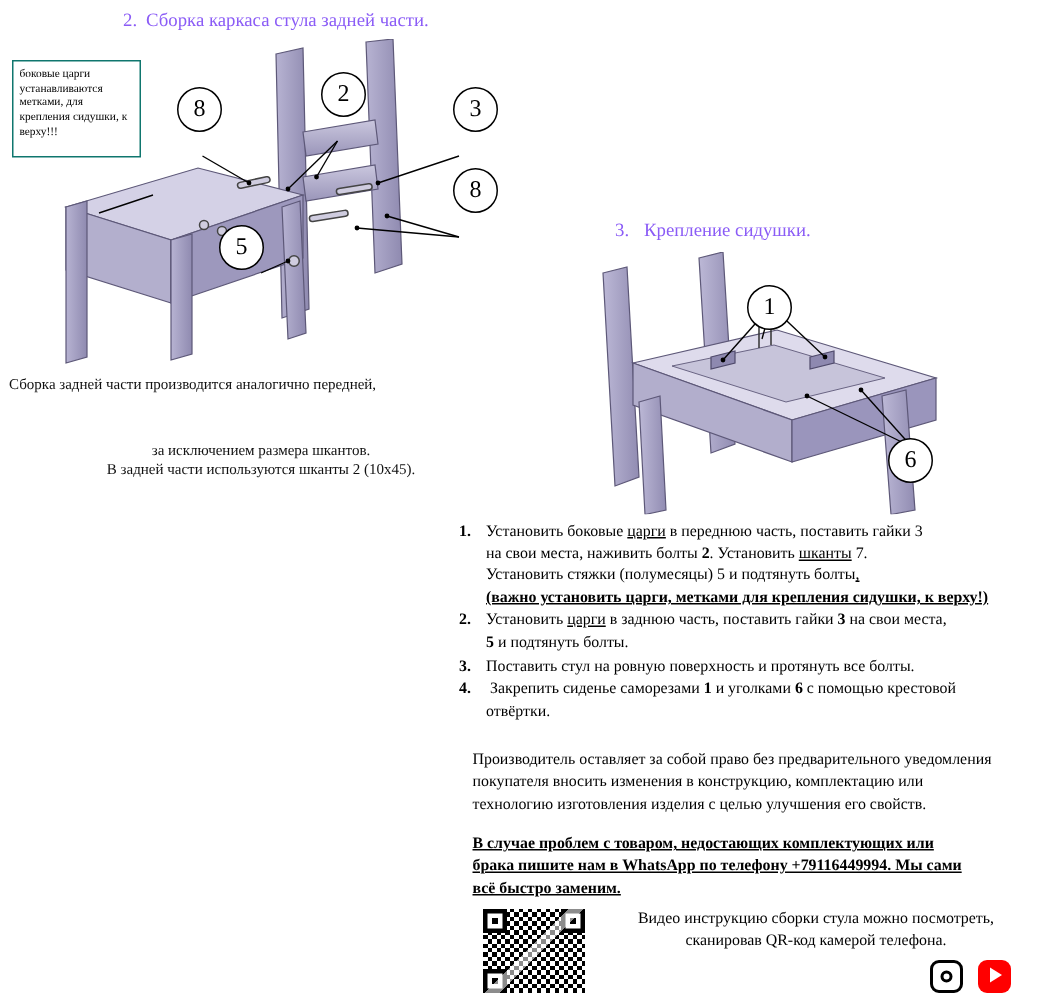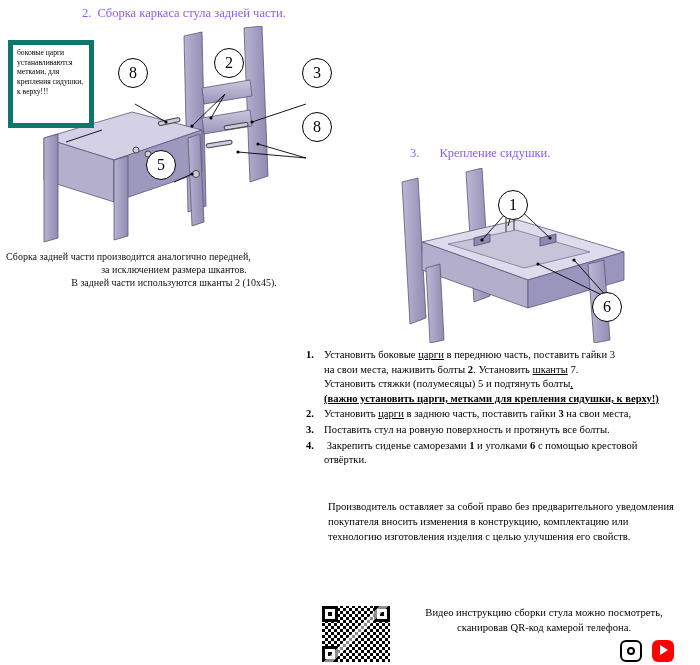--- a/index.html
+++ b/index.html
@@ -30,22 +30,22 @@
     position:absolute;
     overflow:hidden;
   }
   #illus-back { left:6px; top:26px; width:330px; height:220px; }
   #illus-seat { left:378px; top:168px; width:300px; height:175px; }
 
   
   .note-box {
     position:absolute;
     left:8px; top:40px;
-    width:86px; height:88px;
-    border:5px solid #0f766e;
+    width:86px; height:65px;
+    border:1px solid #0f766e;
     background:#fff;
     font-size:7.6px;
     line-height:1.28;
     padding:3px 3px 0 4px;
     font-family:"Liberation Serif", serif;
     z-index:6;
   }
 
   
   .circ {
@@ -61,41 +61,41 @@
 
   
   .cap {
     position:absolute;
     font-size:10px;
     line-height:1.32;
     color:#111;
   }
   #cap1 { left:6px; top:250px; width:336px; text-align:center; }
   #cap1 .l1 { display:block; text-align:left;}
-  #cap1 .l2 { display:block; }
+  #cap1 .l2 { display:block;margin-top:31px; }
   #cap1 .l3 { display:block; }
 
   
   .steps {
     position:absolute;
     left:306px; top:348px;
     width:388px;
     font-size:10.6px;
     line-height:1.38;
   }
   .step-row { display:flex; margin-bottom:1px; }
   .step-num { width:18px; flex:0 0 18px; font-weight:bold; }
   .step-body { flex:1 1 auto; }
   .u { text-decoration:underline; }
   .b { font-weight:bold; }
   .bu { font-weight:bold; text-decoration:underline; }
 
   .para {
     position:absolute;
-    left:328px;
+    left:315px;
     width:372px;
     font-size:10.6px;
     line-height:1.4;
   }
   #para-disclaimer { top:500px; }
   #para-warranty   { top:556px; }
 
   
   .qr {
     position:absolute;
@@ -211,21 +211,21 @@
   <div class="circ" style="left:302px; top:112px; width:30px; height:30px;">8</div>
   <div class="circ" style="left:146px; top:150px; width:30px; height:30px;">5</div>
 
   <div class="cap" id="cap1">
     <span class="l1">Сборка задней части производится аналогично передней,</span>
     <span class="l2">за исключением размера шкантов.</span>
     <span class="l3">В задней части используются шканты 2 (10х45).</span>
   </div>
 
   <div class="step-title" id="title-3">
-    <span class="num-pref">3.</span><span style="margin-left:14px">Крепление сидушки.</span>
+    <span class="num-pref">3.</span><span style="margin-left:4px">Крепление сидушки.</span>
   </div>
 
   <div class="illus" id="illus-seat">
     <svg width="300" height="175" viewBox="0 0 300 175">
       <defs>
         <linearGradient id="h1" x1="0" y1="0" x2="1" y2="0">
           <stop offset="0" stop-color="#bcb8d6"></stop>
             <stop offset="1" stop-color="#918cb2"></stop>
         </linearGradient>
         <linearGradient id="h2" x1="0" y1="0" x2="0" y2="1">
@@ -284,20 +284,21 @@
         <div>на свои места, наживить болты <span class="b">2</span>. Установить <span class="u">шканты</span> 7.</div>
         <div>Установить стяжки (полумесяцы) 5 и подтянуть болты<span class="u">,</span></div>
         <div><span class="bu">(важно установить царги, метками для крепления сидушки, к верху!)</span></div>
       </div>
     </div>
 
     <div class="step-row">
       <div class="step-num">2.</div>
       <div class="step-body">
         <div>Установить <span class="u">царги</span> в заднюю часть, поставить гайки <span class="b">3</span> на свои места,</div>
+        <div><span class="b">5</span> и подтянуть болты.</div>
       </div>
     </div>
 
     <div class="step-row">
       <div class="step-num">3.</div>
       <div class="step-body">
         <div>Поставить стул на ровную поверхность и протянуть все болты.</div>
       </div>
     </div>
 
@@ -309,20 +310,25 @@
       </div>
     </div>
   </div>
 
   <div class="para" id="para-disclaimer">
     <div>Производитель оставляет за собой право без предварительного уведомления</div>
     <div>покупателя вносить изменения в конструкцию, комплектацию или</div>
     <div>технологию изготовления изделия с целью улучшения его свойств.</div>
   </div>
 
+  <div class="para" id="para-warranty">
+    <div class="bu">В случае проблем с товаром, недостающих комплектующих или</div>
+    <div class="bu">брака пишите нам в WhatsApp по телефону +79116449994. Мы сами</div>
+    <div class="bu">всё быстро заменим.</div>
+  </div>
 
   <div class="qr">
     <div class="qr-corner" style="left:0;top:0;">
         <i></i>
       </div>
     <div class="qr-corner" style="right:0;top:0;">
         <i></i>
       </div>
     <div class="qr-corner" style="left:0;bottom:0;">
         <i></i>

